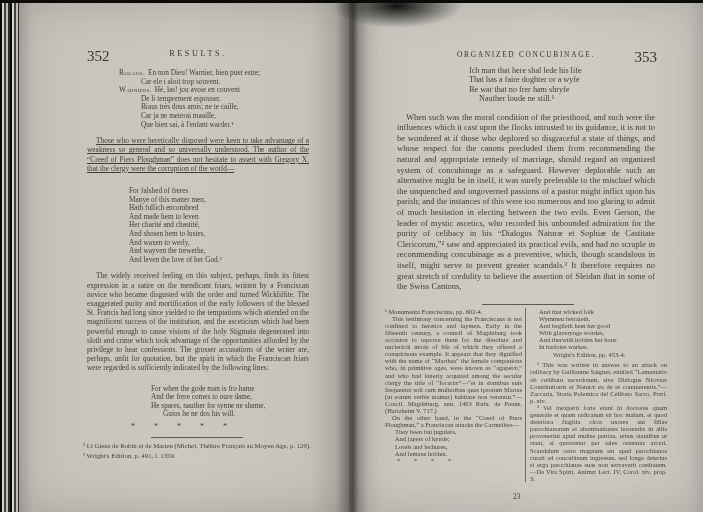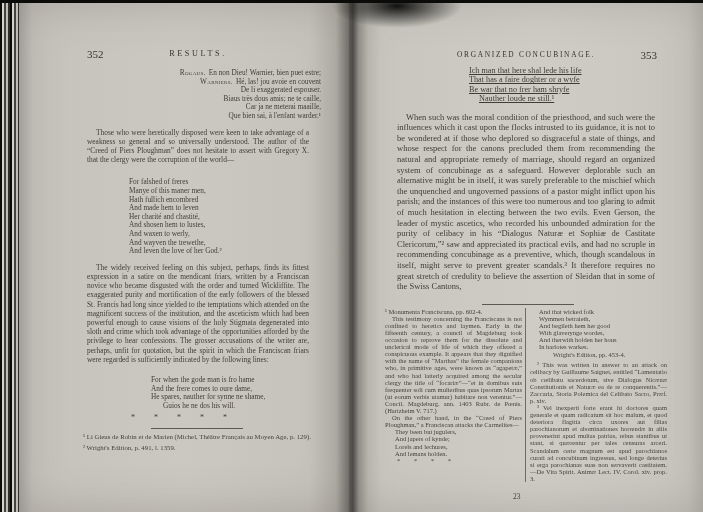--- a/index.html
+++ b/index.html
@@ -22,39 +22,39 @@
     background:radial-gradient(closest-side,rgba(8,8,7,.95),rgba(8,8,7,0));}
   .top-strip{position:absolute;top:0;left:0;right:0;height:3px;background:#0b0b0a;z-index:6;}
 
   
   .pl-text{position:absolute;left:56px;top:46px;width:246px;}
   .pr-text{position:absolute;left:36px;top:50px;width:282px;}
 
   .pg-head{position:relative;height:12px;}
   .run-head{display:block;text-align:center;font-size:8.2px;letter-spacing:2.6px;color:#37342e;}
   .pr-text .run-head{font-size:7.4px;letter-spacing:1.7px;}
-  .pg-num{position:absolute;top:-1px;font-size:11px;color:#37342e;}
+  .pg-num{position:absolute;top:-1px;font-size:15px;color:#37342e;}
   .pg-num.left{left:12px;}
   .pg-num.right{right:10px;}
 
   .para{margin:12px;font-size:7.4px;line-height:9.2px;text-align:justify;text-indent:9px;color:#403d36;}
   .pr-text .para{font-size:8.5px;line-height:10.6px;}
 
   .verse{font-size:7.3px;line-height:8.6px;color:#403d36;}
   .pr-text .verse{font-size:8.2px;line-height:9.4px;}
   .vline{white-space:nowrap;}
   .speaker{font-variant:small-caps;letter-spacing:.3px;}
   .speaker:not(:empty){margin-right:3px;}
-  .v-play{margin:8px 0 0 44px;text-align:right;}
+  .v-play{margin:8px 0 0 44px;}
   .v-play .cont{padding-left:22px;}
   .v-creed{margin:14px 0 0 54px;}
   .v-satire{margin:6px 0 0 76px;}
   .v-satire .in2{padding-left:12px;}
   .ast-row{font-size:8px;word-spacing:17px;margin:3px 0 0 56px;color:#403d36;}
-  .v-right{margin:4px 0 0 84px;text-decoration:underline;}
+  .v-right{margin:4px 0 0 84px;}
   .v-right .in2{padding-left:10px;}
 
   .fn-rule{width:92px;border-top:1px solid #5c5953;margin:6px 0 4px 76px;}
   .pr-text .fn-rule{margin:5px 0 3px 97px;}
 
   .footnotes{margin-top:2px;}
   .footnote{font-size:6.8px;line-height:8.2px;text-align:justify;text-indent:8px;color:#45423b;}
   .footnote+.footnote{margin-top:2px;}
 
   .fn-cols{display:flex;margin-top:3px;}
@@ -76,28 +76,29 @@
 
   <div class="page-left">
     <div class="pl-text">
       <div class="pg-head">
         <span class="pg-num left">352</span>
         <span class="run-head">RESULTS.</span>
       </div>
 
       <div class="verse v-play">
         <div class="vline"><span class="speaker">Rogaus.</span><span>En non Dieu!  Warnier, bien puet estre;</span></div>
+        <div class="vline cont"><span>Car ele i aloit trop souvent.</span></div>
         <div class="vline"><span class="speaker">Warniers.</span><span>Hé, las! jou avoie en couvent</span></div>
-        <div class="vline cont"><span>De li exaggerated espouser.</span></div>
+        <div class="vline cont"><span>De li temprement espouser.</span></div>
         <div class="vline cont"><span>Biaus très dous amis; ne te caille,</span></div>
         <div class="vline cont"><span>Car ja ne meterai maaille,</span></div>
         <div class="vline cont"><span>Que bien sai, à l'enfant warder.¹</span></div>
       </div>
 
-      <p class="para" style="margin-top:7px;">Those who were heretically disposed were keen to take advantage of a weakness so general and so universally understood.  The author of the “Creed of Piers Ploughman” does not hesitate to assert with Gregory X. that the clergy were the corruption of the world—</p>
+      <p class="para" style="margin-top:7px;text-decoration:underline;">Those who were heretically disposed were keen to take advantage of a weakness so general and so universally understood.  The author of the “Creed of Piers Ploughman” does not hesitate to assert with Gregory X. that the clergy were the corruption of the world—</p>
 
       <div class="verse v-creed">
         <div class="vline">For falshed of freres</div>
         <div class="vline">Manye of this maner men,</div>
         <div class="vline">Hath fullich encombred</div>
         <div class="vline">And made hem to leven</div>
         <div class="vline">Her charité and chastité,</div>
         <div class="vline">And shosen hem to lustes,</div>
         <div class="vline">And waxen to werly,</div>
         <div class="vline">And wayven the trewethe,</div>

